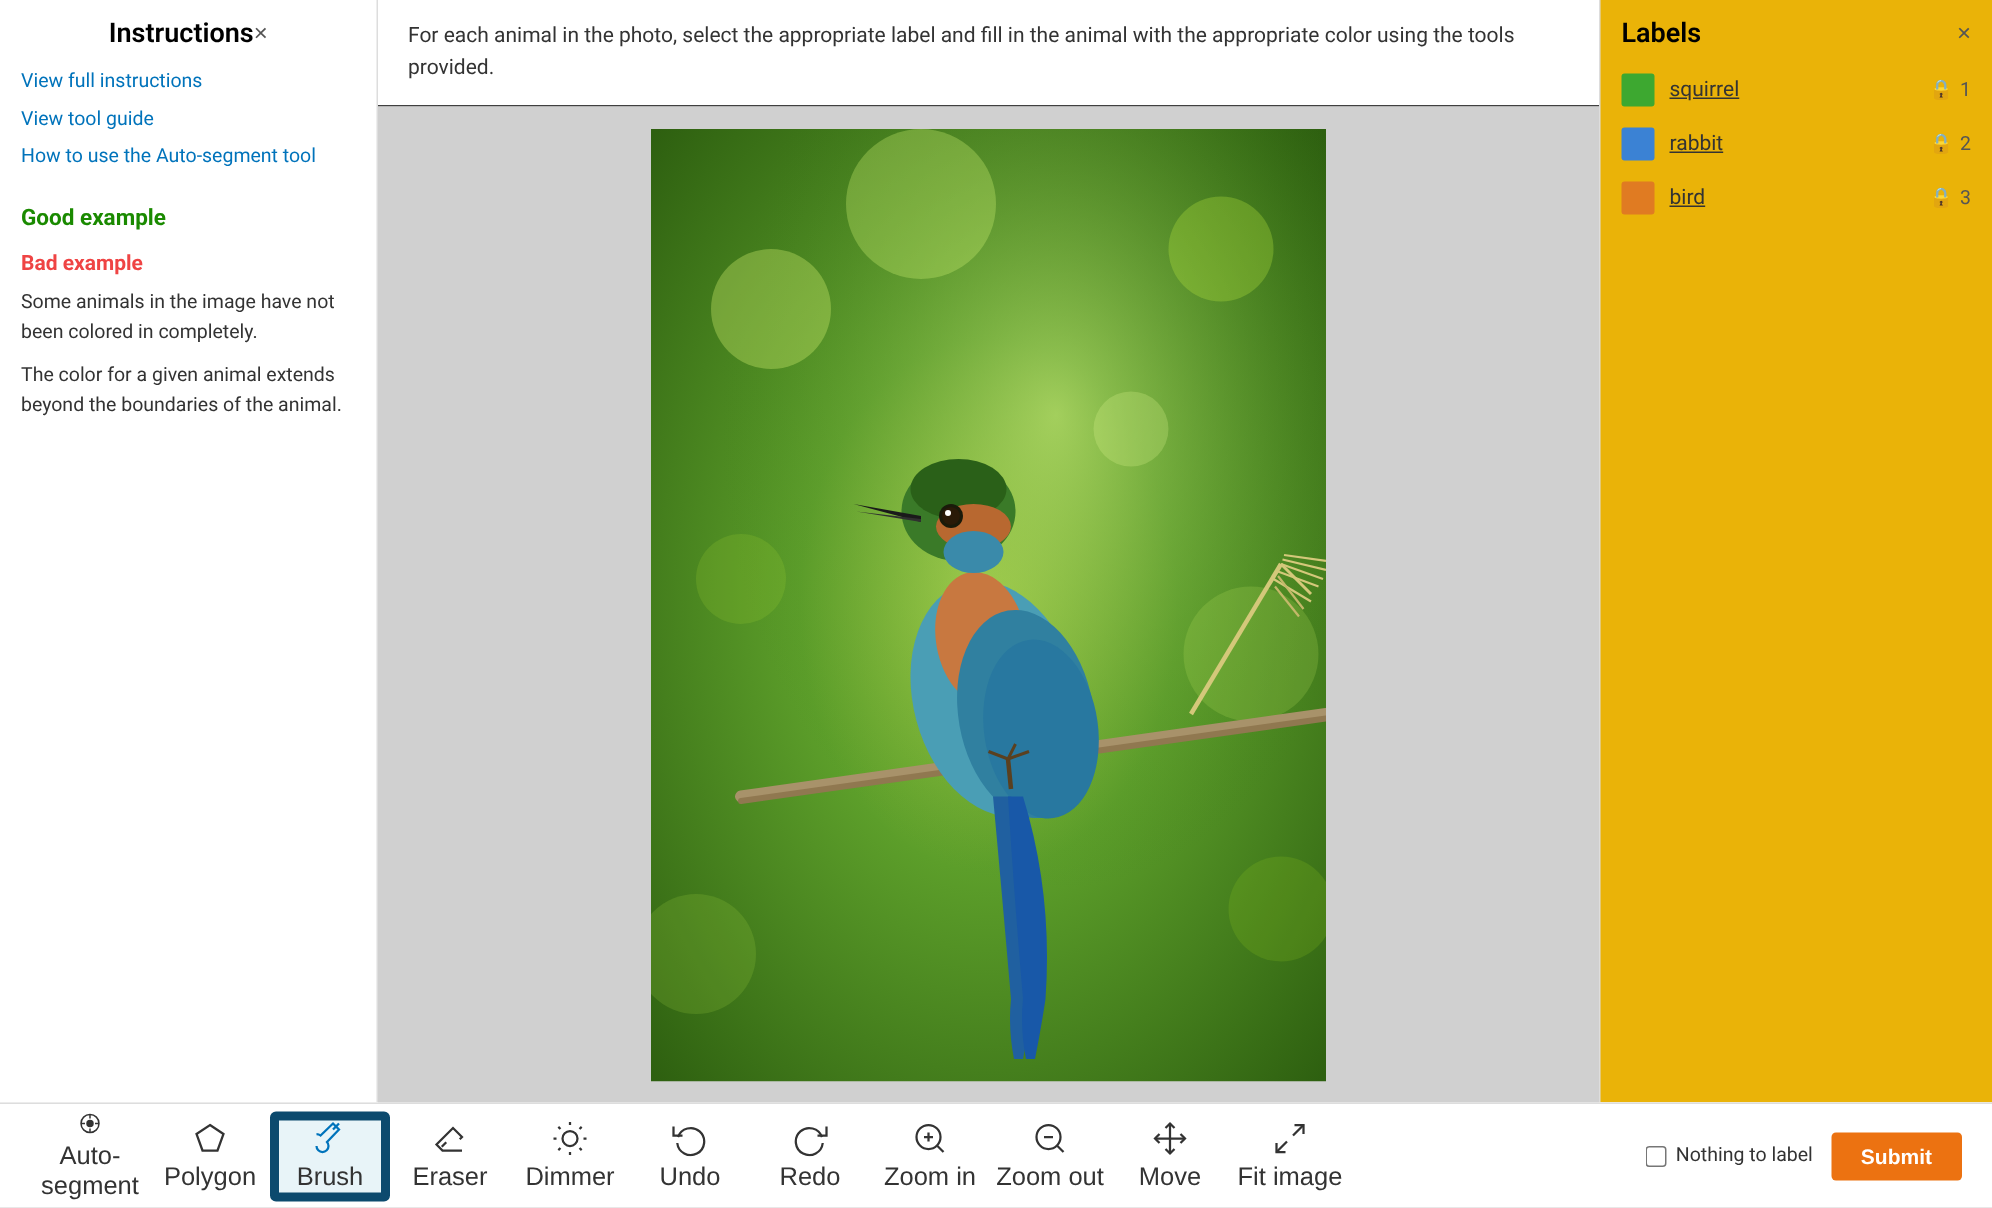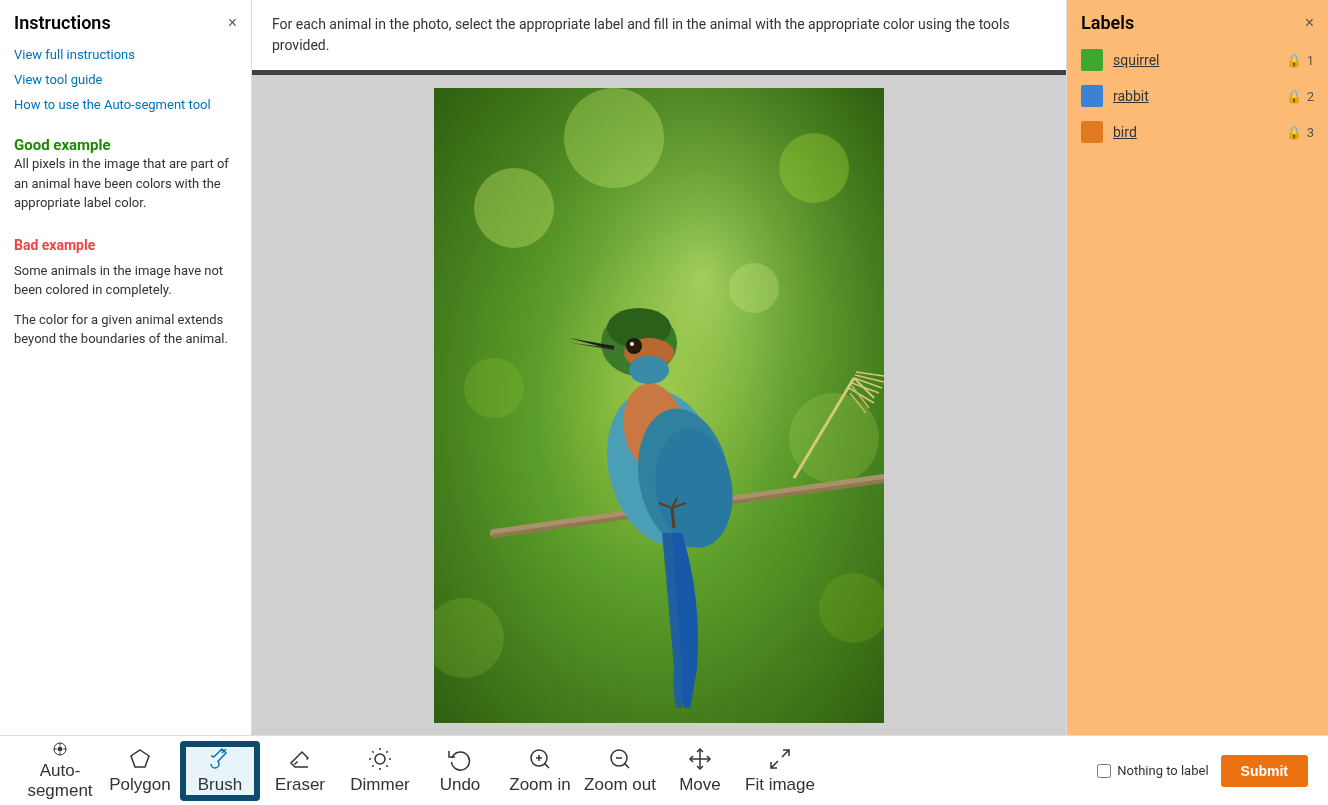--- a/index.html
+++ b/index.html
@@ -28,21 +28,21 @@
       display: flex;
       flex-direction: column;
       padding: 12px 14px;
       overflow-y: auto;
       flex-shrink: 0;
     }
 
     .left-panel-header {
       display: flex;
       align-items: center;
-      justify-content: space-between;
+      justify-content: center;
       margin-bottom: 14px;
     }
 
     .left-panel-title {
       font-size: 18px;
       font-weight: 600;
       color: #000;
     }
 
     .close-btn {
@@ -90,42 +90,42 @@
     .center-panel {
       flex: 1;
       display: flex;
       flex-direction: column;
       background: #e8e8e8;
       overflow: hidden;
     }
 
     .instruction-bar {
       background: #fff;
-      border-bottom: 5px solid #404040;
+      border-bottom: 1px solid #404040;
       padding: 14px 20px;
       font-size: 14px;
       color: #333;
       line-height: 1.5;
       flex-shrink: 0;
     }
 
     .image-area {
       flex: 1;
       display: flex;
       align-items: center;
       justify-content: center;
       overflow: hidden;
       position: relative;
       background: #d0d0d0;
     }
 
     
     .right-panel {
       width: 262px;
-      background: #fdba74;
+      background: #eab308;
       border-left: 1px solid #ddd;
       display: flex;
       flex-direction: column;
       padding: 12px 14px;
       flex-shrink: 0;
     }
 
     .right-panel-header {
       display: flex;
       align-items: center;
@@ -269,21 +269,20 @@
     <div class="left-panel-header">
       <span class="left-panel-title">Instructions</span>
       <button class="close-btn">×</button>
     </div>
 
     <a class="link-text">View full instructions</a>
     <a class="link-text">View tool guide</a>
     <a class="link-text">How to use the Auto-segment tool</a>
 
     <div class="section-title-good">Good example</div>
-    <p class="instruction-text">All pixels in the image that are part of an animal have been colors with the appropriate label color.</p>
 
     <div class="section-title-bad">Bad example</div>
     <p class="instruction-text">Some animals in the image have not been colored in completely.</p>
     <p class="instruction-text">The color for a given animal extends beyond the boundaries of the animal.</p>
   </div>
 
   <div class="center-panel">
     <div class="instruction-bar">
       <span>For each animal in the photo, select the appropriate label and fill in the animal with the appropriate color using the tools provided.</span>
     </div>
@@ -451,20 +450,27 @@
     </button>
 
     <button class="tool-item">
       <svg class="tool-svg" viewBox="0 0 24 24" fill="none" stroke="#333" stroke-width="1.5">
         <polyline points="1 4 1 10 7 10"></polyline>
         <path d="M3.51 15a9 9 0 1 0 .49-4"></path>
       </svg>
       <span class="tool-label">Undo</span>
     </button>
 
+    <button class="tool-item">
+      <svg class="tool-svg" viewBox="0 0 24 24" fill="none" stroke="#333" stroke-width="1.5">
+        <polyline points="23 4 23 10 17 10"></polyline>
+        <path d="M20.49 15a9 9 0 1 1-.49-4"></path>
+      </svg>
+      <span class="tool-label">Redo</span>
+    </button>
 
     <button class="tool-item">
       <svg class="tool-svg" viewBox="0 0 24 24" fill="none" stroke="#333" stroke-width="1.5">
         <circle cx="11" cy="11" r="8"></circle>
         <line x1="21" y1="21" x2="16.65" y2="16.65"></line>
         <line x1="11" y1="8" x2="11" y2="14"></line>
         <line x1="8" y1="11" x2="14" y2="11"></line>
       </svg>
       <span class="tool-label">Zoom in</span>
     </button>

